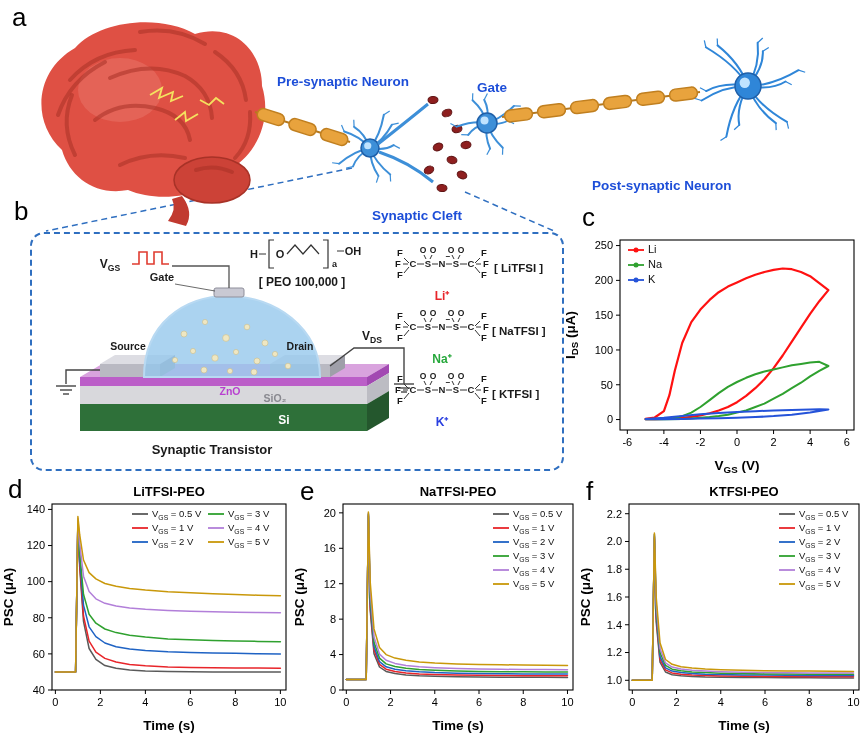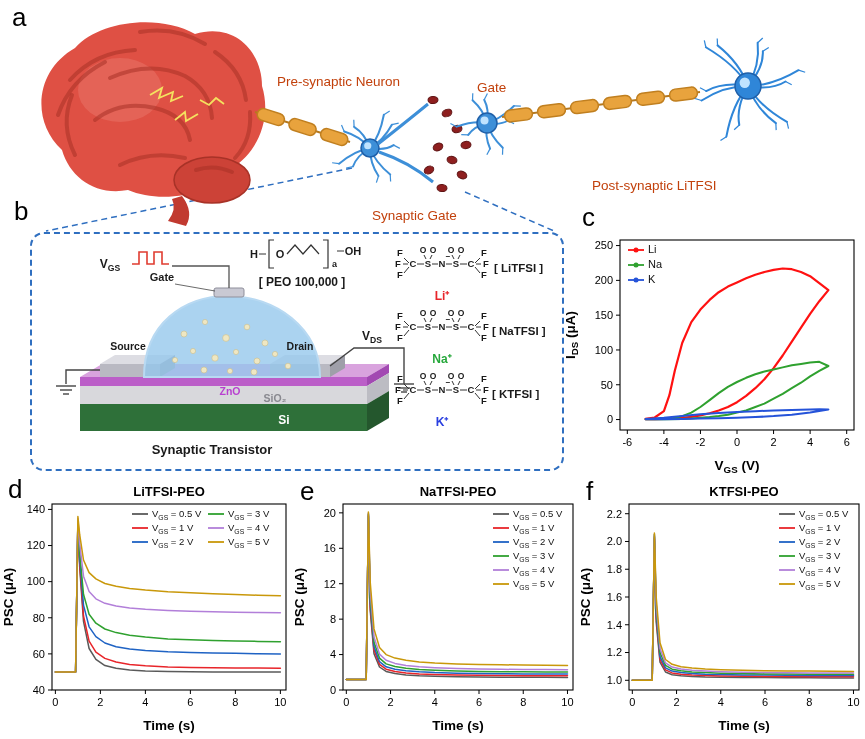--- a/index.html
+++ b/index.html
@@ -1,20 +1,20 @@
 <!DOCTYPE html>
 <html><head>
 <meta charset="utf-8">
 <style>
   html,body{margin:0;padding:0}
   body{width:865px;height:739px;position:relative;background:#fff;
        font-family:"Liberation Sans",sans-serif;overflow:hidden}
   .abs{position:absolute}
   .panel-label{position:absolute;font-size:26px;color:#000;line-height:1}
-  .ann{position:absolute;font-size:13.5px;font-weight:400;color:#c2410c;white-space:nowrap}
+  .ann{position:absolute;font-size:13.5px;font-weight:700;color:#1d4ed8;white-space:nowrap}
   .panel-b-box{position:absolute;left:30px;top:232px;width:530px;height:235px;
                border:2px dashed #2f6fc0;border-radius:14px}
   svg{display:block}
   svg text{font-family:"Liberation Sans",sans-serif}
   .bt{font-weight:700;fill:#1a1a1a}
 </style>
 </head>
 <body>
 
 <div class="abs" style="left:0;top:0;width:865px;height:739px">
@@ -142,22 +142,22 @@
         <path d="M748,86 Q763.7212739217313,67.47079207634893 762.8452130992672,51.23709379183978" stroke="#2f86d8" stroke-width="2" fill="none" stroke-linecap="round"></path>
         <line x1="762.8452130992672" y1="51.23709379183978" x2="768.7490828076976" y2="47.47619995315223" stroke="#2f86d8" stroke-width="1.2"></line>
         <path d="M748,86 Q772.2998426432623,85.91254994172526 798.4997987463744,70.17923116357223" stroke="#2f86d8" stroke-width="2" fill="none" stroke-linecap="round"></path>
         <line x1="798.4997987463744" y1="70.17923116357223" x2="805.1945554259995" y2="72.22379297496738" stroke="#2f86d8" stroke-width="1.2"></line>
         <circle cx="748" cy="86" r="13" fill="#2f86d8" stroke="#1f5fa8" stroke-width="1.5"></circle>
         <circle cx="744.75" cy="82.75" r="5.2" fill="#bfe3ff"></circle>
       </g>
     </svg>
   <div class="ann" style="left:277px;top:74px">Pre-synaptic Neuron</div>
   <div class="ann" style="left:477px;top:80px">Gate</div>
-  <div class="ann" style="left:592px;top:178px">Post-synaptic LiTFSI</div>
-  <div class="ann" style="left:372px;top:208px">Synaptic Gate</div>
+  <div class="ann" style="left:592px;top:178px">Post-synaptic Neuron</div>
+  <div class="ann" style="left:372px;top:208px">Synaptic Cleft</div>
 
   <div class="panel-b-box">
     <svg id="panel-b-art" width="526" height="231" viewBox="0 0 526 231">
 
       <g>
         <polygon points="48,143 335,143 357,130 70,130" fill="#d9a3de"></polygon>
         <polygon points="335,143 357,130 357,139 335,152" fill="#a249b2"></polygon>
         <rect x="48" y="143" width="287" height="9" fill="#bb5ec8"></rect>
         <polygon points="335,152 357,139 357,157 335,170" fill="#bcbcc3"></polygon>
         <rect x="48" y="152" width="287" height="18" fill="#d8d8dc"></rect>

